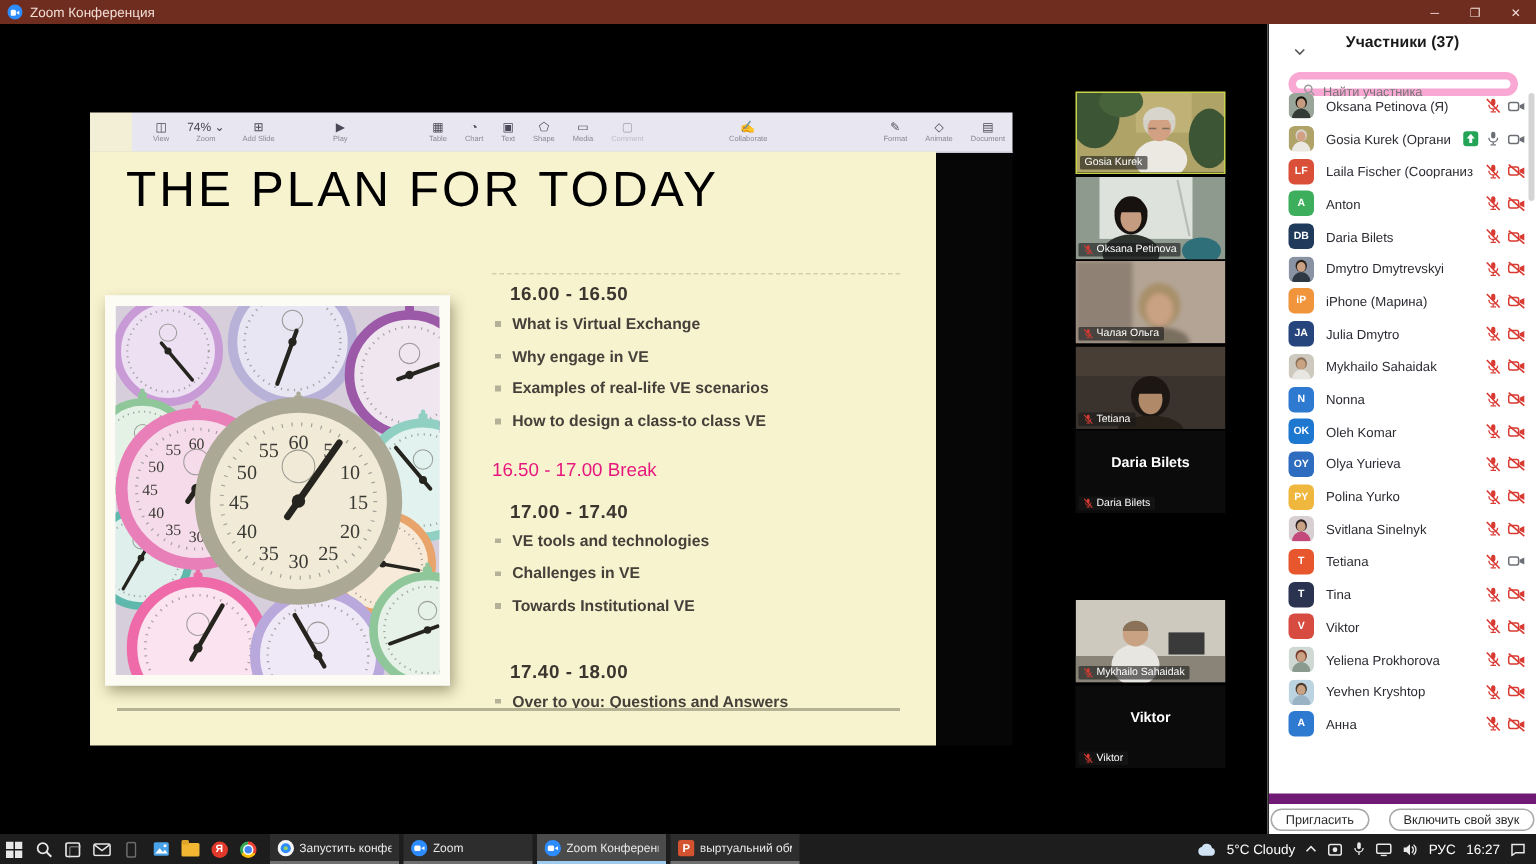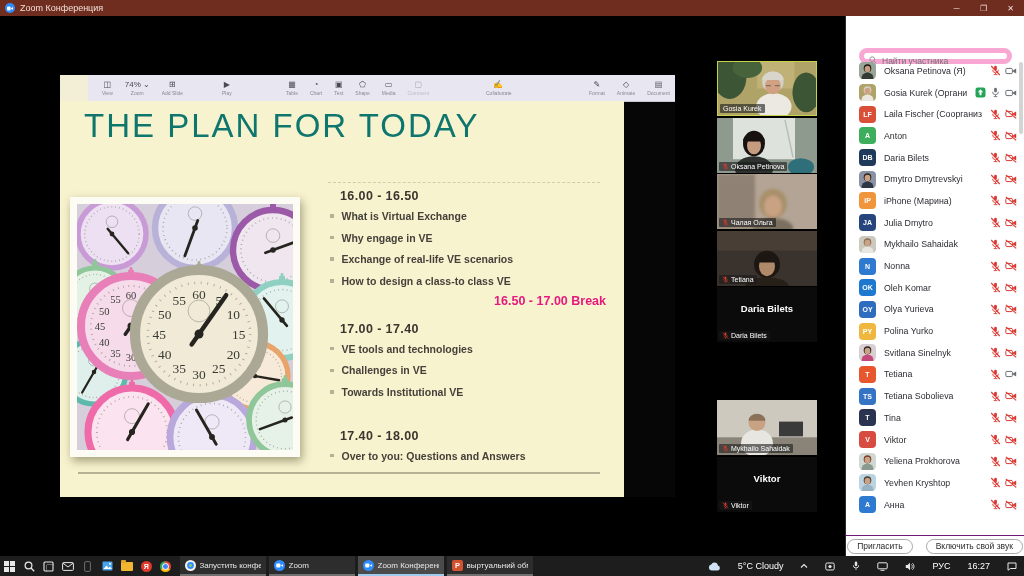--- a/index.html
+++ b/index.html
@@ -19,33 +19,33 @@
   #kn-toolbar{position:absolute;left:28px;top:0;width:587px;height:26px;background:#e8e6f1;border-bottom:1px solid #c9c7d6;}
   .kn-group{position:absolute;top:0;height:26px;display:flex;}
   .kn-item{display:flex;flex-direction:column;align-items:center;justify-content:center;
     padding:0 6px;color:#5f5d6b;}
   .kn-item .g{font-size:8px;line-height:9px;height:10px;color:#4a4856;}
   .kn-item .l{font-size:5px;line-height:6px;color:#8a8896;white-space:nowrap;}
   .kn-item.dis{opacity:.45;}
   
   #slide{position:absolute;left:0;top:26px;width:564px;height:396px;background:#f8f3cf;overflow:hidden;}
   #slide-title{position:absolute;left:24px;top:6px;font-size:33px;letter-spacing:2px;
-    color:#0f766e;font-weight:400;white-space:nowrap;}
+    color:#000000;font-weight:400;white-space:nowrap;}
   #dash-line{position:absolute;left:268px;top:81px;width:272px;border-top:1px dashed #d6cda6;}
   #bottom-rule{position:absolute;left:18px;top:371px;width:522px;border-top:2px solid #b5b194;}
   #clock-frame{position:absolute;left:10px;top:96px;width:216px;height:246px;background:#fff;
     border:7px solid #fcfcf5;box-shadow:2px 4px 9px rgba(60,55,20,.45);}
   #clock-frame svg{display:block;}
   #agenda{position:absolute;left:268px;top:80px;width:278px;}
   .ag-time{font-size:12.5px;font-weight:bold;color:#3a352f;letter-spacing:.4px;
     margin:8px 0 0 12px;height:16px;}
   .ag-time.gap{margin-top:26px;}
   .ag-bullet{height:21.7px;display:flex;align-items:center;font-size:10.5px;color:#45413a;font-weight:bold;}
   .ag-bullet::before{content:"";width:3.5px;height:3.5px;background:#b5b198;margin:0 8px 0 2px;flex-shrink:0;}
-  .ag-break{height:20px;margin-top:2px;text-align:right;font-size:12.5px;font-weight:bold;color:#e6187e;}
+  .ag-break{height:20px;margin-top:14px;text-align:left;font-size:12.5px;font-weight:normal;color:#e6187e;}
   
   #thumbs{position:absolute;left:717px;top:0px;width:100px;height:576px;}
   .tile{position:absolute;left:0;width:100px;height:55px;background:#0b0b0b;overflow:hidden;box-sizing:border-box;}
   .tile.active{border:1.5px solid #c8d24a;}
   .tile svg.sc{position:absolute;left:0;top:0;width:100%;height:100%;}
   .tile .cname{position:absolute;left:0;right:0;top:16px;text-align:center;color:#fff;
     font-size:9.5px;font-weight:bold;}
   .tlabel{position:absolute;left:2px;bottom:2px;display:flex;align-items:center;gap:2px;
     background:rgba(25,25,25,.6);padding:1px 3px;border-radius:1px;color:#fff;font-size:7px;white-space:nowrap;}
   
@@ -59,32 +59,32 @@
   #p-search input{position:absolute;left:16px;top:0;width:120px;height:14px;border:none;outline:none;
     font-size:8.5px;color:#444;font-family:"Liberation Sans",sans-serif;background:transparent;}
   #p-list{position:absolute;left:0;right:0;top:44px;height:476px;overflow:hidden;}
   .p-row{height:21.7px;display:flex;align-items:center;padding:0 7px 0 13px;gap:8px;}
   .p-avatar{width:17px;height:17px;border-radius:4px;flex-shrink:0;display:flex;align-items:center;
     justify-content:center;color:#fff;font-size:7px;font-weight:bold;overflow:hidden;}
   .p-avatar svg{display:block;}
   .p-name{flex:1;font-size:8.8px;color:#2b2b33;white-space:nowrap;overflow:hidden;}
   .p-icons{display:flex;align-items:center;gap:4px;flex-shrink:0;}
   #p-scroll{position:absolute;right:1px;top:46px;width:4px;height:72px;background:#d4d4d4;border-radius:2px;}
-  #p-footer{position:absolute;left:0;right:0;bottom:0;height:20px;border-top:1px solid #701a75;
+  #p-footer{position:absolute;left:0;right:0;bottom:0;height:20px;border-top:7px solid #701a75;
     display:flex;align-items:center;justify-content:center;gap:13px;}
   .p-btn{border:1px solid #a8a8a8;border-radius:9px;padding:1.5px 9px;font-size:8.5px;color:#2b2b2b;background:#fff;white-space:nowrap;}
   
   #taskbar{position:absolute;left:0;top:556px;width:1024px;height:20px;background:#1d1d1d;
     display:flex;align-items:center;z-index:60;}
   .tb-cell{width:19.5px;height:20px;display:flex;align-items:center;justify-content:center;flex-shrink:0;}
   .tb-btn{width:86px;height:20px;margin-right:3px;background:#2d2d2d;border-bottom:2px solid #707070;
     display:flex;align-items:center;gap:4px;padding:0 5px;box-sizing:border-box;flex-shrink:0;}
   .tb-btn.active{background:#4b4b4b;border-bottom:2px solid #9ecbee;}
   .tb-btn .lbl{font-size:8px;color:#e8e8e8;white-space:nowrap;overflow:hidden;}
-  #tray{margin-left:auto;display:flex;align-items:center;gap:17px;padding-right:7px;color:#fff;font-size:9px;}
+  #tray{margin-left:auto;display:flex;align-items:center;gap:7px;padding-right:7px;color:#fff;font-size:9px;}
   #tray .t{white-space:nowrap;}
   .chrome-ic{width:11px;height:11px;border-radius:50%;position:relative;
     background:conic-gradient(#ea4335 0 120deg,#fbbc05 120deg 240deg,#34a853 240deg 360deg);}
   .chrome-ic::after{content:"";position:absolute;left:3px;top:3px;width:5px;height:5px;border-radius:50%;
     background:#4285f4;border:1px solid #fff;box-sizing:content-box;margin:-1px;}
   .yandex-ic{width:11px;height:11px;border-radius:50%;background:#e0382b;color:#fff;font-size:7px;
     font-weight:bold;display:flex;align-items:center;justify-content:center;}
   .folder-ic{width:12px;height:9px;background:#f2b632;border-radius:1px;position:relative;}
   .folder-ic::before{content:"";position:absolute;left:0;top:-2px;width:5px;height:3px;background:#e0a42a;border-radius:1px 1px 0 0;}
 </style>
@@ -313,21 +313,21 @@
             <text x="102.15999999999998" y="100.75611197783348" text-anchor="middle" font-size="13.44" fill="#3a3a34" font-family="Liberation Serif,serif">55</text>
             <line x1="114.6582216147066" y1="140.48514616689909" x2="149.16458002558554" y2="91.20495918247335" stroke="#26241f" stroke-width="4.48" stroke-linecap="round"></line>
             <circle cx="122" cy="130" r="4.48" fill="#26241f"></circle>
           </g>
         </svg>
       </div>
     <div id="agenda">
         <div class="ag-time">16.00 - 16.50</div>
         <div class="ag-bullet">What is Virtual Exchange</div>
         <div class="ag-bullet">Why engage in VE</div>
-        <div class="ag-bullet">Exchange of real-life VE scenarios</div>
+        <div class="ag-bullet">Examples of real-life VE scenarios</div>
         <div class="ag-bullet">How to design a class-to class VE</div>
         <div class="ag-break">16.50 - 17.00 Break</div>
         <div class="ag-time">17.00 - 17.40</div>
         <div class="ag-bullet">VE tools and technologies</div>
         <div class="ag-bullet">Challenges in VE</div>
         <div class="ag-bullet">Towards Institutional VE</div>
         <div class="ag-time gap">17.40 - 18.00</div>
         <div class="ag-bullet">Over to you: Questions and Answers</div>
       </div>
     <div id="bottom-rule"></div>
@@ -463,20 +463,28 @@
           <line x1="5.5" y1="8" x2="5.5" y2="9.2" stroke="#d93a32" stroke-width="0.9"></line>
           <line x1="3.7" y1="9.6" x2="7.3" y2="9.6" stroke="#d93a32" stroke-width="0.9"></line>
           <line x1="1.2" y1="1" x2="9.8" y2="10" stroke="#d93a32" stroke-width="1.1"></line>
         </svg>
         <span>Viktor</span>
       </div>
     </div>
   </div>
 
 <div id="panel">
+  <div id="p-header">
+    <span id="p-chevron">
+      <svg width="7" height="5" viewBox="0 0 7 5">
+          <polyline points="0.5,1 3.5,4 6.5,1" fill="none" stroke="#555" stroke-width="1.1"></polyline>
+        </svg>
+    </span>
+    <div id="p-title">Участники (37)</div>
+  </div>
   <div id="p-search">
     <svg width="8" height="8" viewBox="0 0 8 8">
         <circle cx="3.2" cy="3.2" r="2.4" fill="none" stroke="#9a9a9a" stroke-width="1"></circle>
         <line x1="5" y1="5" x2="7.3" y2="7.3" stroke="#9a9a9a" stroke-width="1"></line>
       </svg>
     <input placeholder="Найти участника" style="">
   </div>
   <div id="p-list">
       <div class="p-row">
         <span class="p-avatar">
@@ -773,38 +781,20 @@
           <svg width="11" height="11" viewBox="0 0 11 11">
             <rect x="4.1" y="0.8" width="2.8" height="4.6" rx="1.4" fill="#d93a32"></rect>
             <path d="M2.6 4.8 a2.9 2.9 0 0 0 5.8 0" fill="none" stroke="#d93a32" stroke-width="0.9"></path>
             <line x1="5.5" y1="8" x2="5.5" y2="9.2" stroke="#d93a32" stroke-width="0.9"></line>
             <line x1="3.7" y1="9.6" x2="7.3" y2="9.6" stroke="#d93a32" stroke-width="0.9"></line>
             <line x1="1.2" y1="1" x2="9.8" y2="10" stroke="#d93a32" stroke-width="1.1"></line>
           </svg>
           <svg width="12" height="10" viewBox="0 0 12 10">
             <rect x="0.8" y="2.4" width="6.6" height="5.2" rx="1.2" fill="none" stroke="#6b6f75" stroke-width="1"></rect>
             <path d="M8.1 4.2 L11.2 2.6 v4.8 L8.1 5.8 z" fill="#6b6f75"></path>
-          </svg>
-        </span>
-      </div>
-      <div class="p-row">
-        <span class="p-avatar" style="background:#3573c4">TS</span>
-        <span class="p-name">Tetiana Sobolieva</span>
-        <span class="p-icons">
-          <svg width="11" height="11" viewBox="0 0 11 11">
-            <rect x="4.1" y="0.8" width="2.8" height="4.6" rx="1.4" fill="#d93a32"></rect>
-            <path d="M2.6 4.8 a2.9 2.9 0 0 0 5.8 0" fill="none" stroke="#d93a32" stroke-width="0.9"></path>
-            <line x1="5.5" y1="8" x2="5.5" y2="9.2" stroke="#d93a32" stroke-width="0.9"></line>
-            <line x1="3.7" y1="9.6" x2="7.3" y2="9.6" stroke="#d93a32" stroke-width="0.9"></line>
-            <line x1="1.2" y1="1" x2="9.8" y2="10" stroke="#d93a32" stroke-width="1.1"></line>
-          </svg>
-          <svg width="12" height="10" viewBox="0 0 12 10">
-            <rect x="0.8" y="2.4" width="6.6" height="5.2" rx="1.2" fill="none" stroke="#d93a32" stroke-width="1"></rect>
-            <path d="M8.1 4.2 L11.2 2.6 v4.8 L8.1 5.8 z" fill="#d93a32"></path>
-            <line x1="0.8" y1="0.8" x2="11.2" y2="9.4" stroke="#d93a32" stroke-width="1.1"></line>
           </svg>
         </span>
       </div>
       <div class="p-row">
         <span class="p-avatar" style="background:#2a3350">T</span>
         <span class="p-name">Tina</span>
         <span class="p-icons">
           <svg width="11" height="11" viewBox="0 0 11 11">
             <rect x="4.1" y="0.8" width="2.8" height="4.6" rx="1.4" fill="#d93a32"></rect>
             <path d="M2.6 4.8 a2.9 2.9 0 0 0 5.8 0" fill="none" stroke="#d93a32" stroke-width="0.9"></path>

